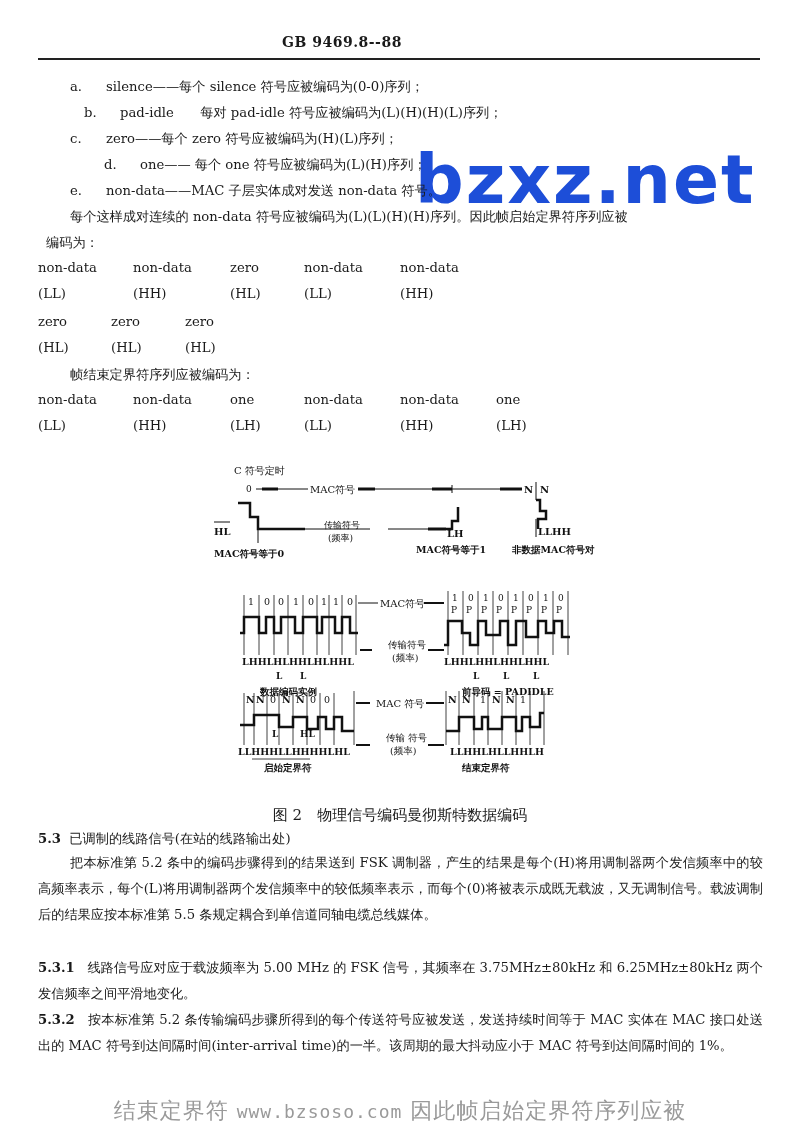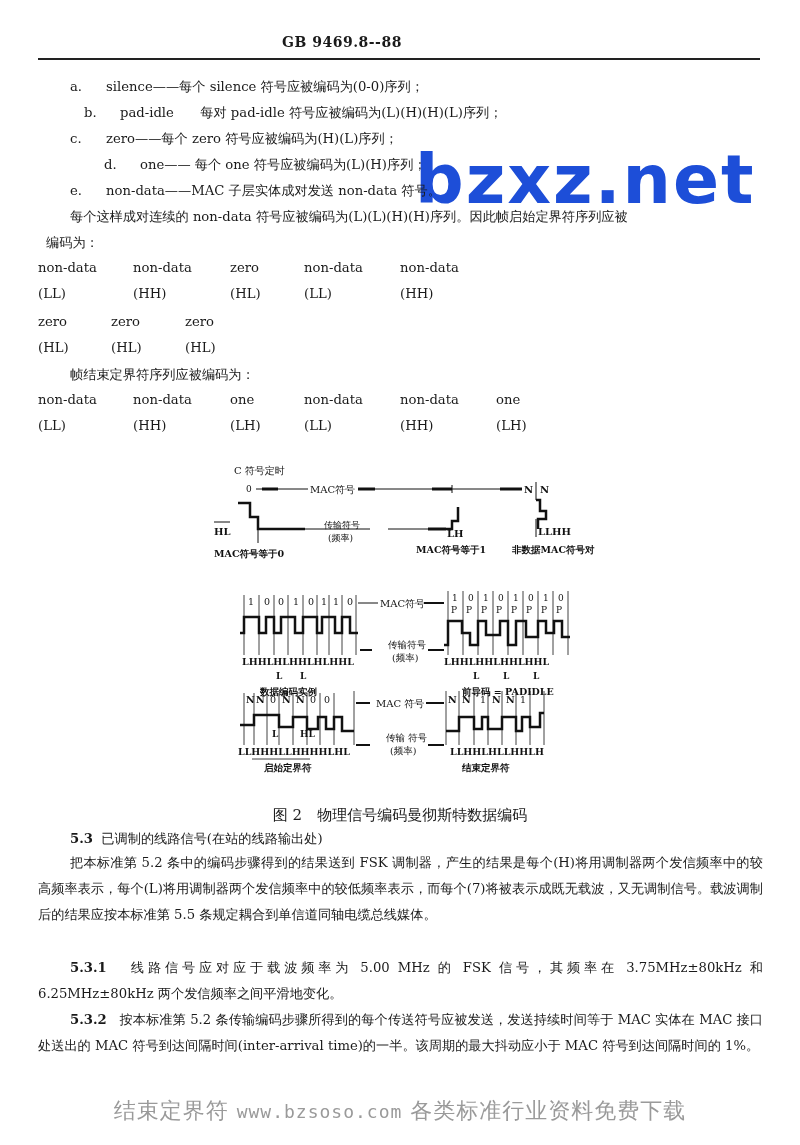--- a/index.html
+++ b/index.html
@@ -11,21 +11,21 @@
   .line { position:absolute; font-size:13.2px; white-space:nowrap; }
   .list-item .lbl { display:inline-block; width:36px; }
   .wm-net { position:absolute; left:415px; top:140px; font-family:"DejaVu Sans", sans-serif;
             font-size:68px; font-weight:bold; color:#1d4ed8; z-index:0; letter-spacing:2px;text-align:right; }
   .content { position:relative; z-index:1; }
   .grid-row { position:absolute; font-size:13.2px; }
   .grid-row span { position:absolute; white-space:nowrap; }
   .diagram { position:absolute; left:200px; top:455px; width:400px; height:340px; }
   .diagram svg text { font-family:"DejaVu Serif", serif; fill:#111; }
   .caption { position:absolute; left:0; width:800px; top:806px; text-align:center; font-size:15px; }
-  .sec { font-weight:bold;margin-left:32px; }
+  .sec { font-weight:bold; }
   .para { position:absolute; left:38px; width:725px; font-size:13.2px; line-height:26px; text-align:justify; }
   .footer { position:absolute; left:0; width:800px; top:1096px; text-align:center;
             font-size:22px; color:#9a9a9a; font-family:"DejaVu Sans", sans-serif; letter-spacing:1px; }
   .footer .url { font-size:18px; font-family:"DejaVu Sans Mono", monospace; }
 </style>
 </head>
 <body>
 
 <div class="wm-net">bzxz.net</div>
 
@@ -257,28 +257,28 @@
         <text x="262" y="316" font-size="9.5" font-weight="bold" stroke="none">结束定界符</text>
       </g>
     </svg>
   </div>
 
   <div class="caption">图 2　物理信号编码曼彻斯特数据编码</div>
 
   <div class="line" style="left:38px;top:830px;">
     <span class="sec">5.3</span>&nbsp;&nbsp;<span>已调制的线路信号(在站的线路输出处)</span>
   </div>
-  <div class="para" style="top:850px;text-indent:32px;">把本标准第 5.2 条中的编码步骤得到的结果送到 FSK 调制器，产生的结果是每个(H)将用调制器两个发信频率中的较高频率表示，每个(L)将用调制器两个发信频率中的较低频率表示，而每个(7)将被表示成既无载波，又无调制信号。载波调制后的结果应按本标准第 5.5 条规定耦合到单信道同轴电缆总线媒体。</div>
+  <div class="para" style="top:850px;text-indent:32px;">把本标准第 5.2 条中的编码步骤得到的结果送到 FSK 调制器，产生的结果是每个(H)将用调制器两个发信频率中的较高频率表示，每个(L)将用调制器两个发信频率中的较低频率表示，而每个(0)将被表示成既无载波，又无调制信号。载波调制后的结果应按本标准第 5.5 条规定耦合到单信道同轴电缆总线媒体。</div>
 
   <div class="para" style="top:955px;">
     <span class="sec">5.3.1</span>&nbsp;&nbsp;&nbsp;<span>线路信号应对应于载波频率为 5.00 MHz 的 FSK 信号，其频率在 3.75MHz±80kHz 和 6.25MHz±80kHz 两个发信频率之间平滑地变化。</span>
   </div>
 
   <div class="para" style="top:1007px;">
     <span class="sec">5.3.2</span>&nbsp;&nbsp;&nbsp;<span>按本标准第 5.2 条传输编码步骤所得到的每个传送符号应被发送，发送持续时间等于 MAC 实体在 MAC 接口处送出的 MAC 符号到达间隔时间(inter-arrival time)的一半。该周期的最大抖动应小于 MAC 符号到达间隔时间的 1%。</span>
   </div>
 
   <div class="footer">
     <span>结束定界符</span>
     <span class="url">www.bzsoso.com</span>
-    <span>各类标准行业资料免费下载</span>
+    <span>因此帧启始定界符序列应被</span>
   </div>
 </div>
 
 </body></html>

